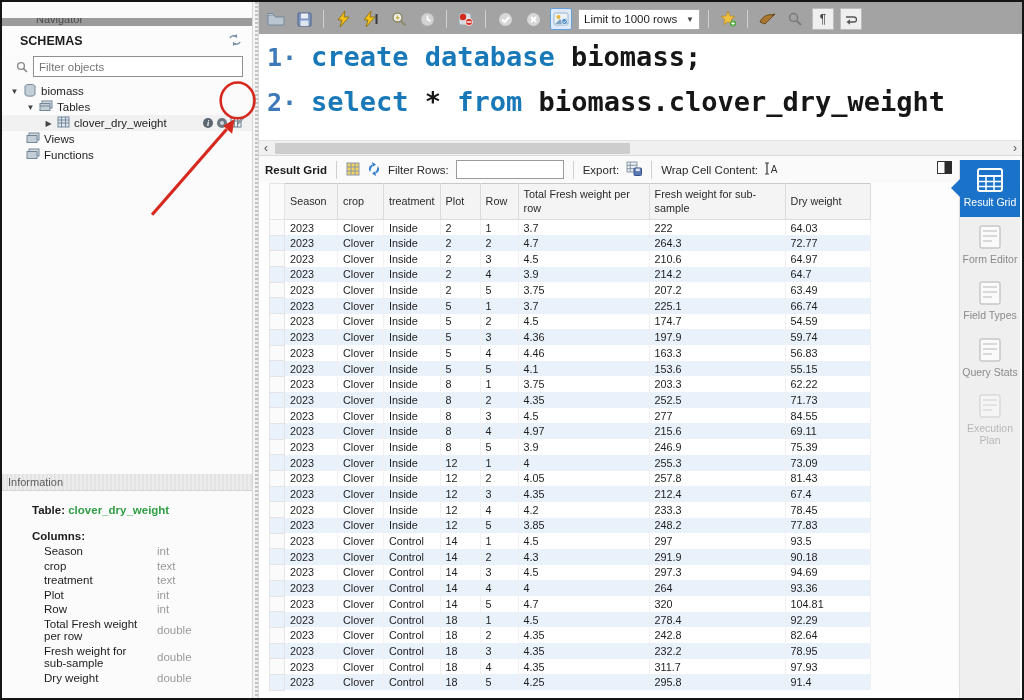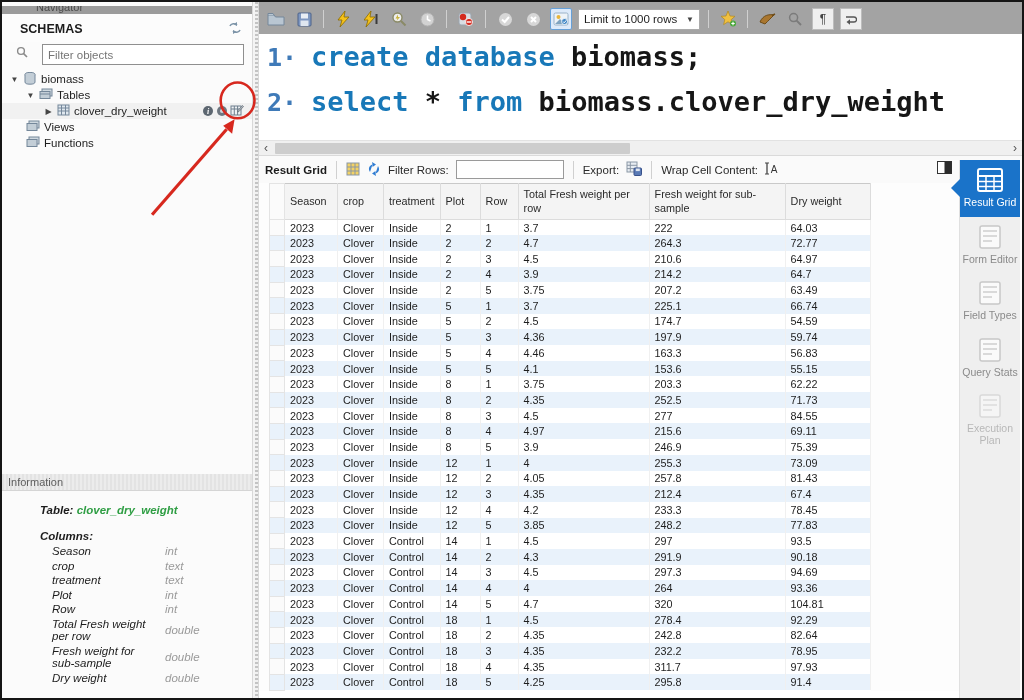--- a/index.html
+++ b/index.html
@@ -1,38 +1,38 @@
 <!DOCTYPE html>
 <html><head>
 <meta charset="utf-8">
 <style>
   * { box-sizing: border-box; margin: 0; padding: 0; }
   body { font-family: "Liberation Sans", sans-serif; background: #fff; }
   .frame { position: relative; width: 1024px; height: 700px; border: 2px solid #151515; background: #fff; overflow: hidden; }
 
   
   .left-panel { position: absolute; left: 0; top: 0; width: 250px; height: 100%; background: #fbfbfb; }
-  .nav-cut { height: 8px; background: #9b9b9b; overflow: hidden; font-size: 11px; color: #4a4a4a; padding-left: 34px; line-height: 14px; margin-top: 4px; position: relative; }
+  .nav-cut { height: 8px; background: #9b9b9b; overflow: hidden; font-size: 11px; color: #4a4a4a; padding-left: 34px; line-height: 14px; margin-top: 16px; position: relative; }
   .nav-cut span { position: absolute; top: -6px; }
   .schemas-header { display: flex; align-items: center; justify-content: space-between; padding: 6px 10px 4px 18px; background: #fcfcfc; }
   .schemas-header .title { font-weight: bold; font-size: 12.5px; color: #1c1c1c; }
-  .filter-row { display: flex; align-items: flex-start; gap: 14px; padding: 2px 8px 6px 14px; }
+  .filter-row { display: flex; align-items: flex-end; gap: 5px; padding: 2px 8px 6px 14px; }
   .filter-input { width: 210px; height: 21px; border: 1px solid #8f8f8f; font-size: 11.5px; padding: 2px 5px; color: #9a9a9a; background: #fff; }
   .tree { font-size: 11.5px; color: #1d1d1d; }
   .tree-item { display: flex; align-items: center; height: 16px; gap: 4px; white-space: nowrap; }
   .tw { display: inline-block; width: 9px; font-size: 8px; color: #444; text-align: center; flex: 0 0 9px; }
   .tree-row-hl { background: #f1f1f1; position: relative; }
   .row-icons { position: absolute; right: 8px; top: 1px; display: flex; gap: 2px; align-items: center; }
 
   .bottom-tabs { position: absolute; left: 0; top: 438px; width: 100%; display: flex; align-items: flex-end; background: #e4e4e4; border-top: 1px solid #cfcfcf; border-bottom: 1px solid #cfcfcf; height: 23px; }
   .btab { font-size: 11.5px; padding: 3px 12px 4px 12px; color: #555; }
   .btab.active { background: #f2f2f2; color: #2f78c4; border: 1px solid #cfcfcf; border-bottom: none; }
   .info-header { position: absolute; left: 0; top: 472px; width: 100%; height: 17px; font-size: 11px; color: #5d5d5d; padding-left: 6px; line-height: 16px;
     background: repeating-linear-gradient(90deg, #e3e3e3 0 2px, #ececec 2px 4px); border-bottom: 1px solid #d5d5d5; }
-  .table-info { position: absolute; left: 12px; top: 492px; width: 100%; font-size: 11.5px; color: #1c1c1c; font-style: italic; }
+  .table-info { position: absolute; left: 4px; top: 492px; width: 100%; font-size: 11.5px; color: #1c1c1c; }
   .ti-title { padding: 10px 0 0 26px; font-weight: bold; }
   .ti-title .tname { color: #2f9e44; }
   .ti-columns-label { padding: 14px 0 2px 26px; font-weight: bold; }
   .col-list { padding-left: 38px; }
   .col-row { display: flex; align-items: center; }
   .col-name { flex: 0 0 105px; line-height: 12.5px; padding: 1px 0; }
   .col-type { color: #9a9a9a; padding-left: 8px; }
 
   .splitter { position: absolute; left: 250px; top: 0; width: 7px; height: 100%; background: #f4f4f4; border-left: 1px solid #d8d8d8; border-right: 1px solid #d8d8d8;
     background-image: repeating-linear-gradient(to bottom, #c3c3c3 0 2px, #f1f1f1 2px 4px); background-size: 3px 100%; background-position: 2px 0; background-repeat: no-repeat; }

